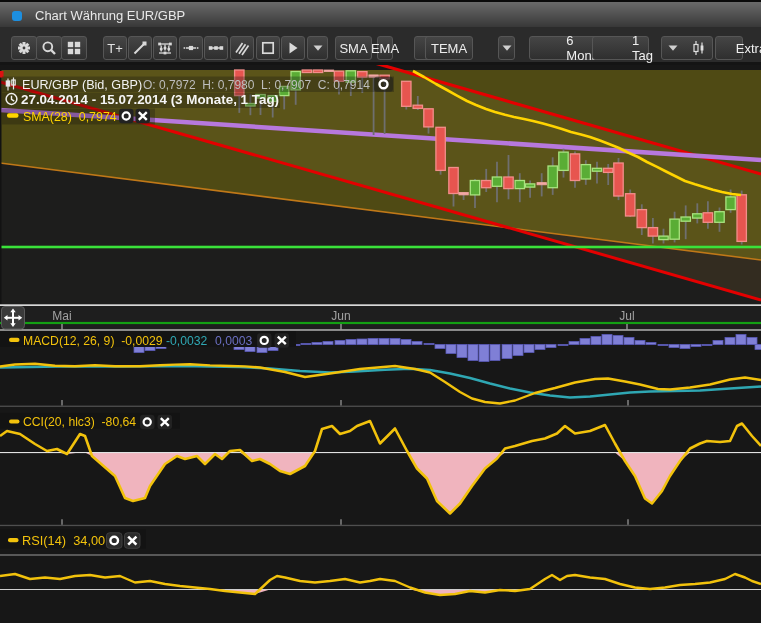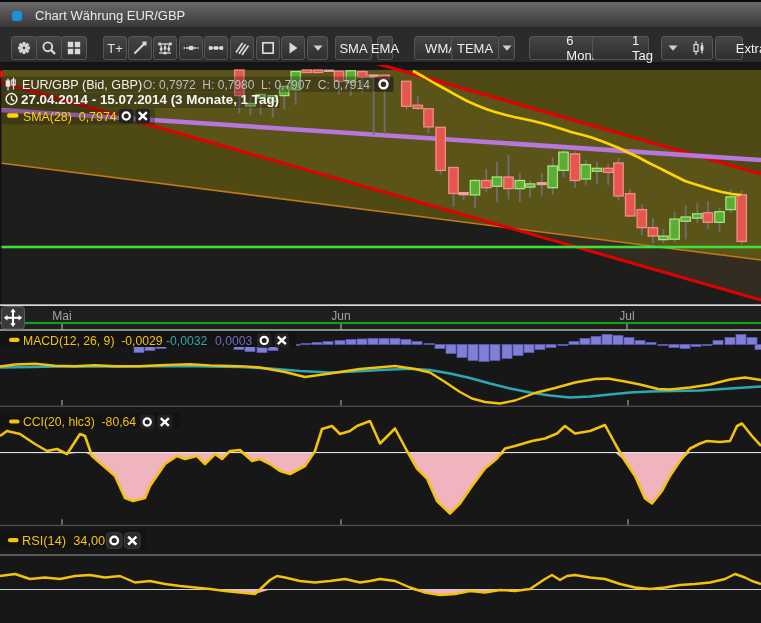--- a/index.html
+++ b/index.html
@@ -365,21 +365,21 @@
         </svg>
       </div>
       <div class="tb" style="left:307px;width:21px">
         <svg width="12" height="8" viewBox="0 0 12 8">
           <polygon points="1.5,1.5 10.5,1.5 6,6.8" fill="#cfcfcf"></polygon>
         </svg>
       </div>
       <div class="tb" style="left:335px;width:37px">SMA</div>
       <div class="tb" style="left:377px;width:16px">EMA</div>
       <div class="tb" style="left:414px;width:54px">WMA</div>
-      <div class="tb" style="left:451px;width:48px">TEMA</div>
+      <div class="tb" style="left:425px;width:48px">TEMA</div>
       <div class="tb" style="left:498px;width:17px">
         <svg width="12" height="8" viewBox="0 0 12 8">
           <polygon points="1.5,1.5 10.5,1.5 6,6.8" fill="#cfcfcf"></polygon>
         </svg>
       </div>
       <div class="tb" style="left:529px;width:74px">
         <svg width="12" height="8" viewBox="0 0 12 8">
           <polygon points="1.5,1.5 10.5,1.5 6,6.8" fill="#cfcfcf"></polygon>
         </svg>
         <span class="lbl">6 Monate</span>

